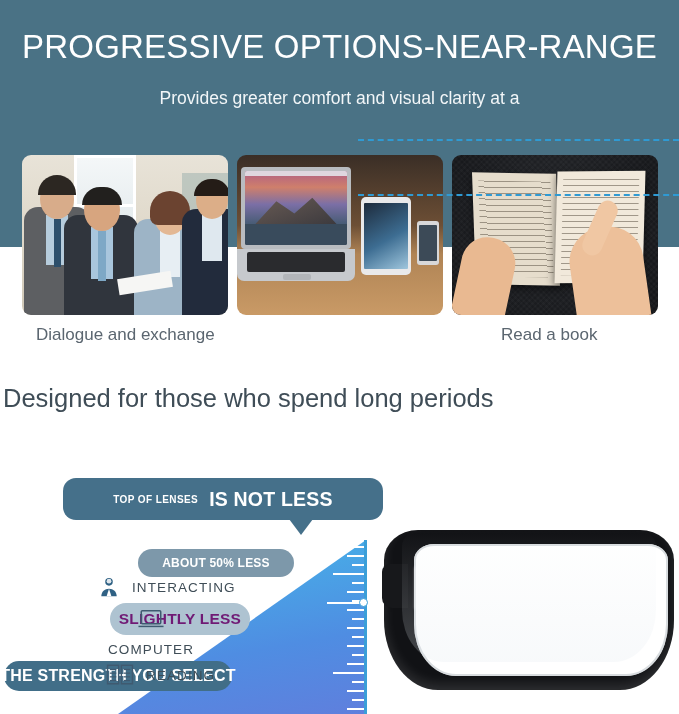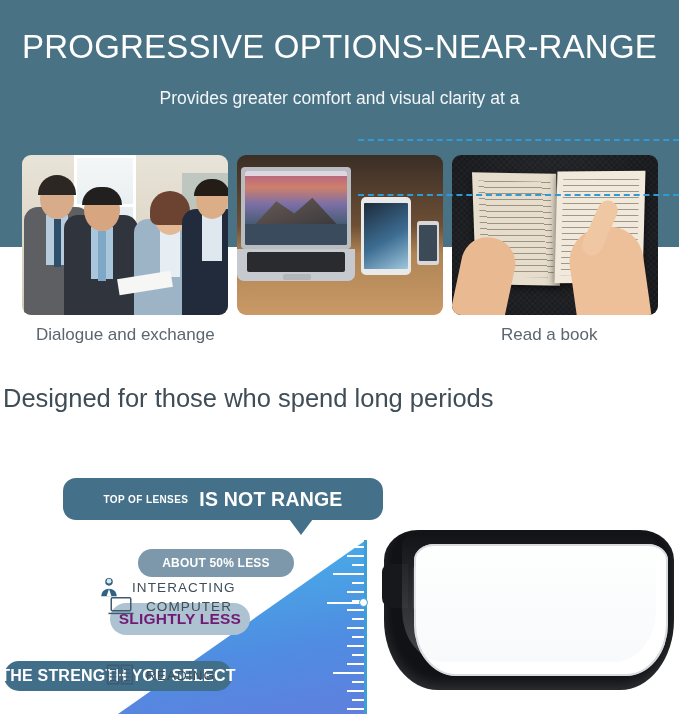--- a/index.html
+++ b/index.html
@@ -204,21 +204,21 @@
   }
   .hinge-hi{
     position:absolute;left:30px;top:36px;width:6px;height:44px;
     background:rgba(255,255,255,.35);border-radius:4px;filter:blur(1px);
   }
 
   
   .zone{position:absolute;display:flex;align-items:center;gap:12px;color:#3f4d57;}
   .zone .zlabel{font-size:13.5px;letter-spacing:1.1px;}
   .z1{left:98px;top:551px;margin-top:25px;}
-  .z2{left:108px;top:595px;}
+  .z2{left:108px;top:608px;flex-direction:column;}
   .z3{left:106px;top:663px;}
   .zone svg{display:block;}
 
   
   .lens-glow{
     position:absolute;left:402px;top:530px;width:254px;height:132px;
     border-radius:20px 20px 42px 42px/16px 16px 52px 52px;
     background:linear-gradient(180deg,rgba(255,255,255,0) 0%,rgba(225,232,238,.25) 100%);
     pointer-events:none;
   }
@@ -344,21 +344,21 @@
   </div>
   <div class="ruler-dot-line"></div>
   <div class="ruler-dot"></div>
 </div>
 
 <div class="dash d1"></div>
 <div class="dash d2"></div>
 
 <div class="pill pill-top">
   <span class="small">TOP OF LENSES</span>
-  <span class="big">IS NOT RANGE</span>
+  <span class="big">IS NOT LESS</span>
   <span class="tail"></span>
 </div>
 
 <div class="pill pill-a">
   <span>ABOUT 50% LESS</span>
 </div>
 
 <div class="pill pill-b">
   <span>SLIGHTLY LESS</span>
 </div>

